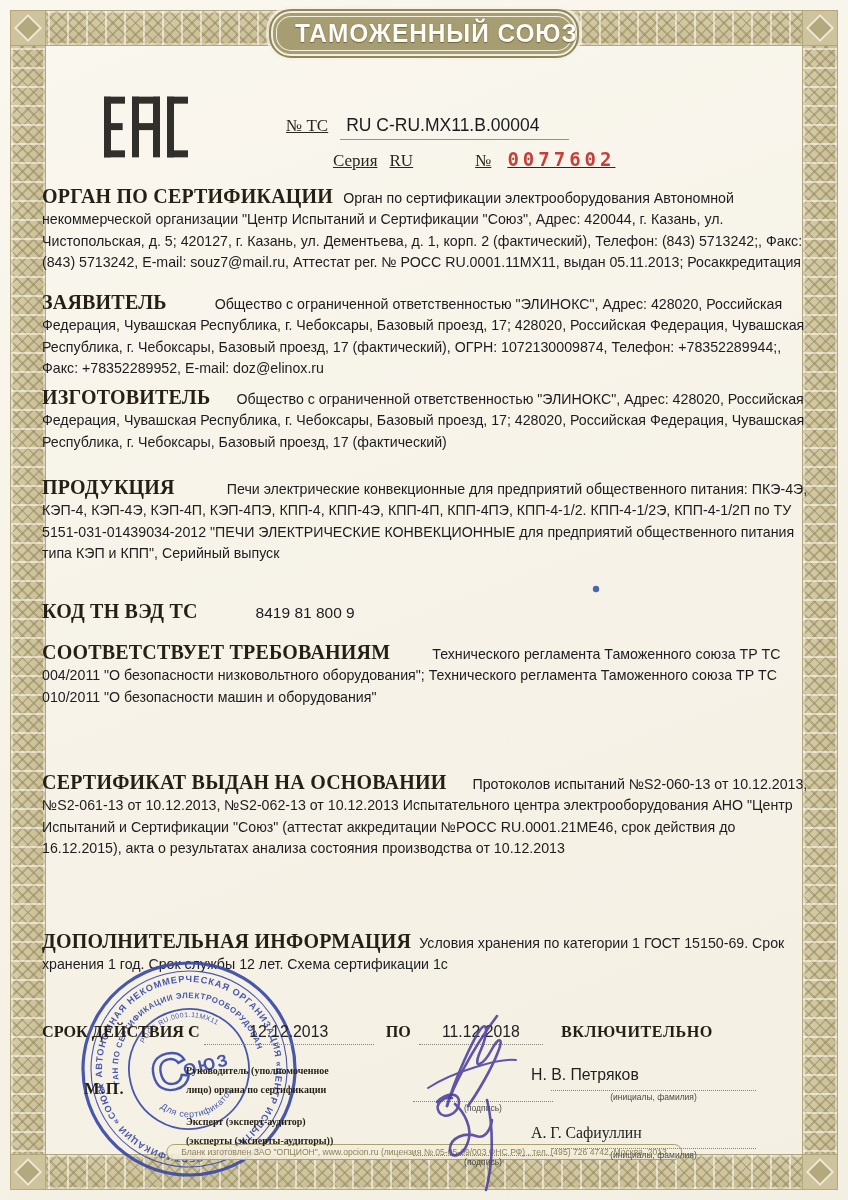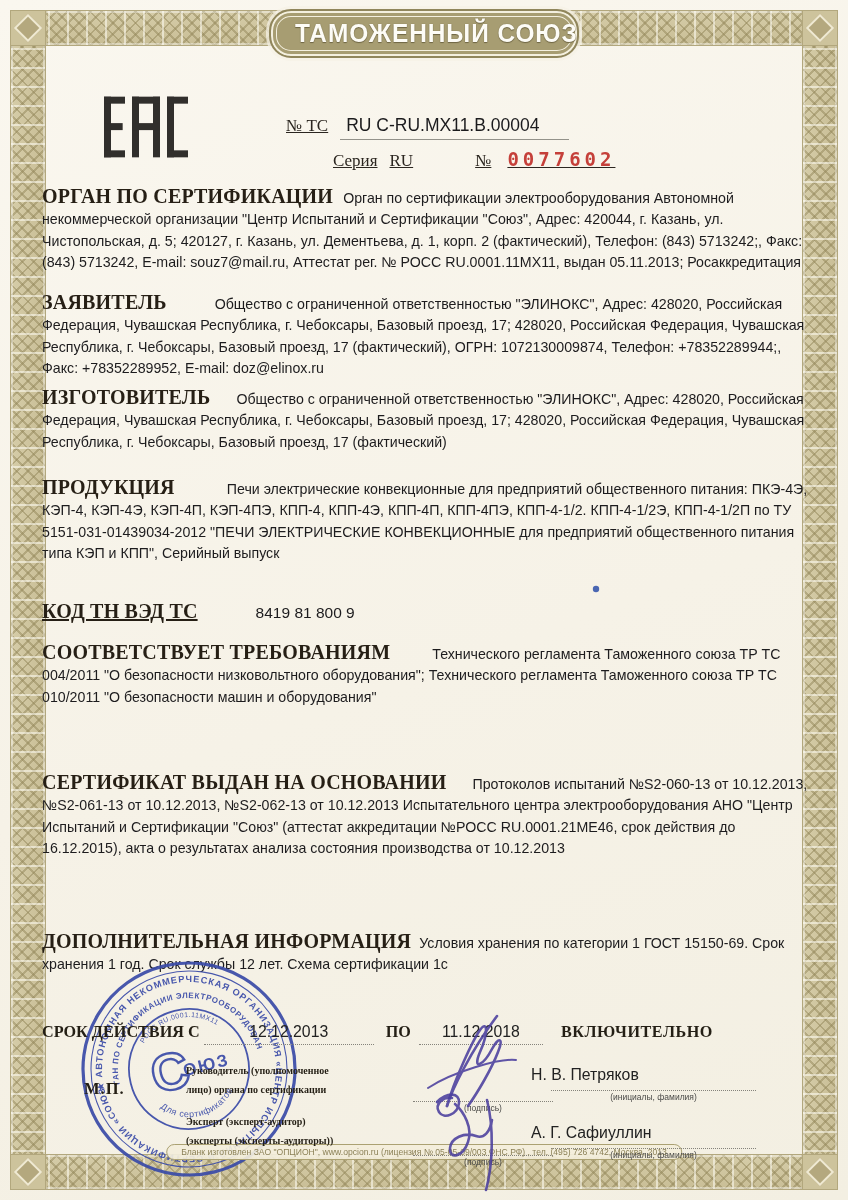--- a/index.html
+++ b/index.html
@@ -60,21 +60,21 @@
 
   
   .sec{position:absolute;left:42px;width:766px;z-index:2;margin:0;
     font-size:14.2px;line-height:21.3px;color:#1d1c1e;}
   .sec .lbl{font-family:"Liberation Serif",serif;font-weight:bold;font-size:20px;
     color:#261f15;letter-spacing:.2px;}
   .sec-0{top:186px;} .sec-0 .lbl{margin-right:10px;}
   .sec-1{top:292px;} .sec-1 .lbl{margin-right:48px;}
   .sec-2{top:387px;} .sec-2 .lbl{margin-right:26px;}
   .sec-3{top:477px;} .sec-3 .lbl{margin-right:52px;text-align:right;}
-  .sec-4{top:601px;} .sec-4 .lbl{margin-right:58px;text-decoration:underline;}
+  .sec-4{top:601px;} .sec-4 .lbl{margin-right:58px;}
   .sec-4 .txt{font-size:15.5px;}
   .sec-5{top:642px;} .sec-5 .lbl{margin-right:42px;}
   .sec-6{top:772px;} .sec-6 .lbl{margin-right:26px;}
   .sec-7{top:931px;} .sec-7 .lbl{margin-right:8px;}
 
   
   .validity{position:absolute;left:42px;top:1023px;width:766px;z-index:4;
     font-family:"Liberation Serif",serif;font-weight:bold;font-size:16.2px;color:#241f15;}
   .validity .date{display:inline-block;text-align:center;font-family:"Liberation Sans",sans-serif;
     font-weight:normal;font-size:15.8px;color:#222;border-bottom:1px dotted #85837b;padding-bottom:3px;}
@@ -86,21 +86,21 @@
   .mp{position:absolute;left:84px;top:1079px;z-index:4;font-family:"Liberation Serif",serif;
     font-weight:bold;font-size:16.5px;letter-spacing:1px;color:#241f15;}
   .role{position:absolute;left:186px;width:250px;z-index:4;font-family:"Liberation Serif",serif;
     font-weight:bold;font-size:10px;line-height:18.5px;color:#241f15;}
   .role-1{top:1062px;} .role-2{top:1113px;}
   .sline{position:absolute;left:413px;width:140px;border-top:1px dotted #85837b;z-index:4;}
   .sl-1{top:1101px;} .sl-2{top:1155px;}
   .scap{position:absolute;left:413px;width:140px;text-align:center;font-size:8.5px;color:#4a4a48;z-index:4;}
   .sc-1{top:1103px;} .sc-2{top:1157px;}
   .nm{position:absolute;left:531px;width:195px;z-index:4;font-size:15.8px;color:#222;}
-  .nm-1{top:1066px;} .nm-2{top:1124px;}
+  .nm-1{top:1066px;} .nm-2{top:1124px;font-family:Liberation Serif, serif;}
   .nline{position:absolute;left:551px;width:205px;border-top:1px dotted #85837b;z-index:4;}
   .nl-1{top:1090px;} .nl-2{top:1148px;}
   .ncap{position:absolute;left:551px;width:205px;text-align:center;font-size:8.5px;color:#4a4a48;z-index:4;}
   .nc-1{top:1092px;} .nc-2{top:1150px;}
 
   
   .stamp{position:absolute;left:72px;top:952px;width:234px;height:234px;z-index:3;
     transform:rotate(-14deg);opacity:.92;}
   .inkoverlay{position:absolute;inset:0;z-index:5;pointer-events:none;}
 

